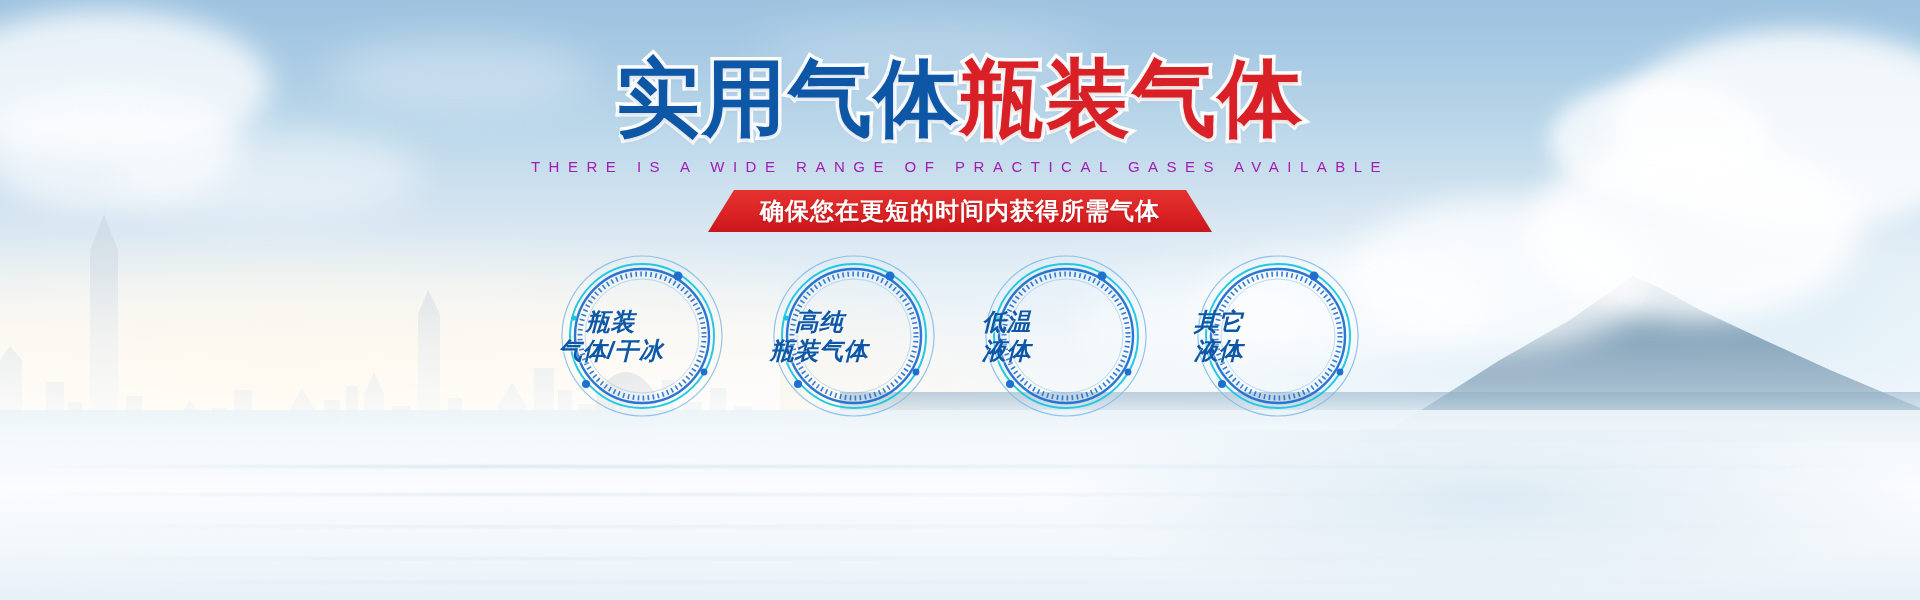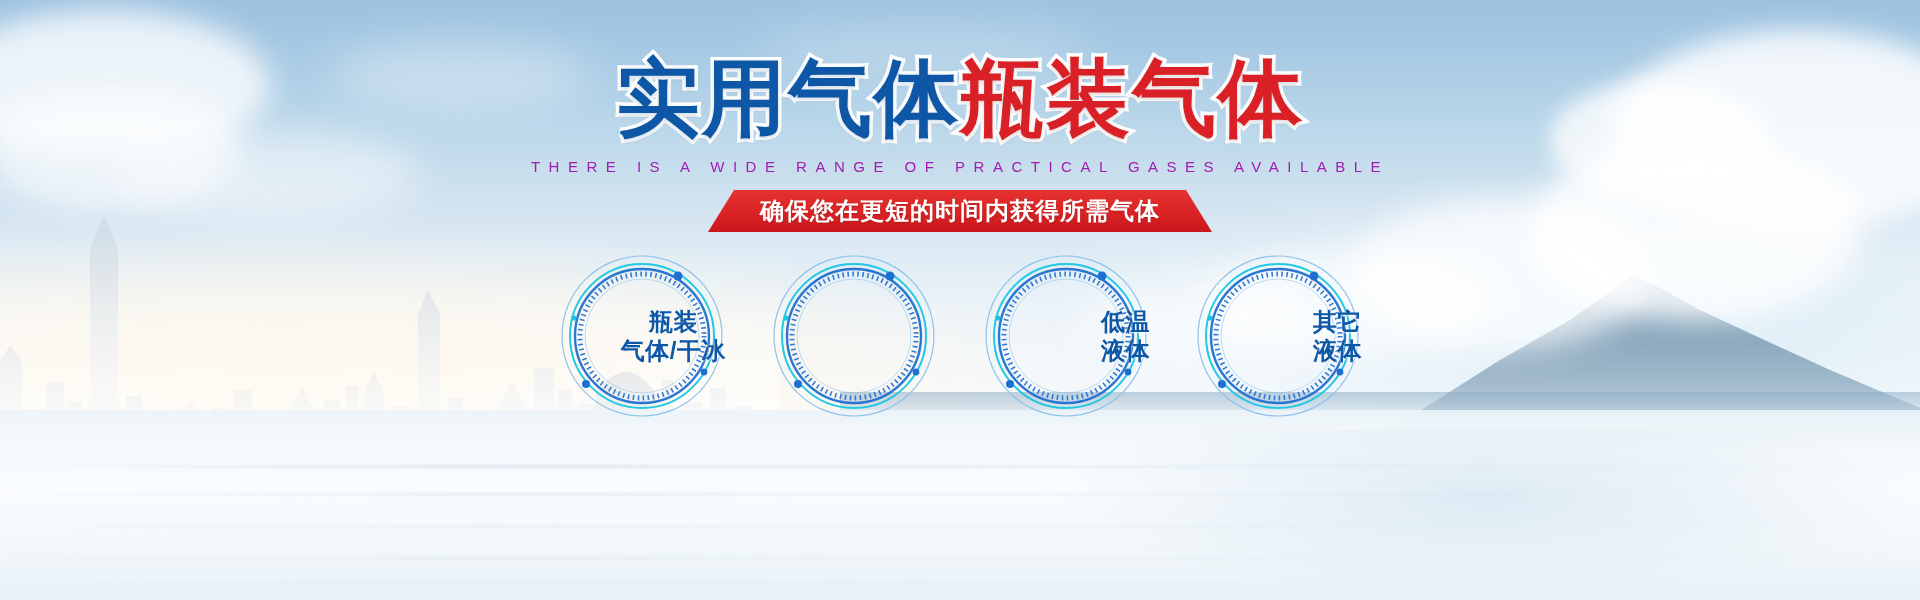--- a/index.html
+++ b/index.html
@@ -151,21 +151,21 @@
 
   
   .badges {
     position:absolute; top:252px; left:0; right:0;
     display:flex; justify-content:center; align-items:flex-start;
     gap:44px;
   }
   .badge {
     position:relative;
     width:168px; height:168px;
-    display:flex; align-items:center; justify-content:flex-end;
+    display:flex; align-items:center; justify-content:flex-start;font-style:italic;
   }
   .badge .rings { position:absolute; inset:0; }
   .badge .rings svg { display:block; width:100%; height:100%; overflow:visible; }
   .badge-label {
     position:relative; z-index:3;
     text-align:center;
     color:#0d57a6;
     font-weight:bold;
     font-size:24px;
     line-height:1.22;
@@ -339,20 +339,24 @@
             <circle cx="84" cy="84" r="72" fill="none" stroke="#17c6e0" stroke-width="2" opacity=".95"></circle>
             <circle cx="84" cy="84" r="67" fill="none" stroke="#1f6fd0" stroke-width="2.4" opacity=".95"></circle>
             <circle cx="84" cy="84" r="62" fill="none" stroke="#1f6fd0" stroke-width="5" stroke-dasharray="1.6 3.4" opacity=".9"></circle>
             <circle cx="84" cy="84" r="57" fill="none" stroke="#7fb9e8" stroke-width="1" opacity=".5"></circle>
             <circle cx="120" cy="24" r="4.5" fill="#1f6fd0"></circle>
             <circle cx="28" cy="132" r="4" fill="#1f6fd0"></circle>
             <circle cx="146" cy="120" r="3.4" fill="#1f6fd0"></circle>
             <circle cx="16" cy="66" r="2.6" fill="#17c6e0"></circle>
           </svg>
         </div>
+        <div class="badge-label">
+          <span>高纯</span>
+          <span class="l2">瓶装气体</span>
+        </div>
       </div>
 
       <div class="badge">
         <div class="rings">
           <svg viewBox="0 0 168 168">
             <circle cx="84" cy="84" r="80" fill="none" stroke="#7fb9e8" stroke-width="1.2" opacity=".85"></circle>
             <circle cx="84" cy="84" r="72" fill="none" stroke="#17c6e0" stroke-width="2" opacity=".95"></circle>
             <circle cx="84" cy="84" r="67" fill="none" stroke="#1f6fd0" stroke-width="2.4" opacity=".95"></circle>
             <circle cx="84" cy="84" r="62" fill="none" stroke="#1f6fd0" stroke-width="5" stroke-dasharray="1.6 3.4" opacity=".9"></circle>
             <circle cx="84" cy="84" r="57" fill="none" stroke="#7fb9e8" stroke-width="1" opacity=".5"></circle>

